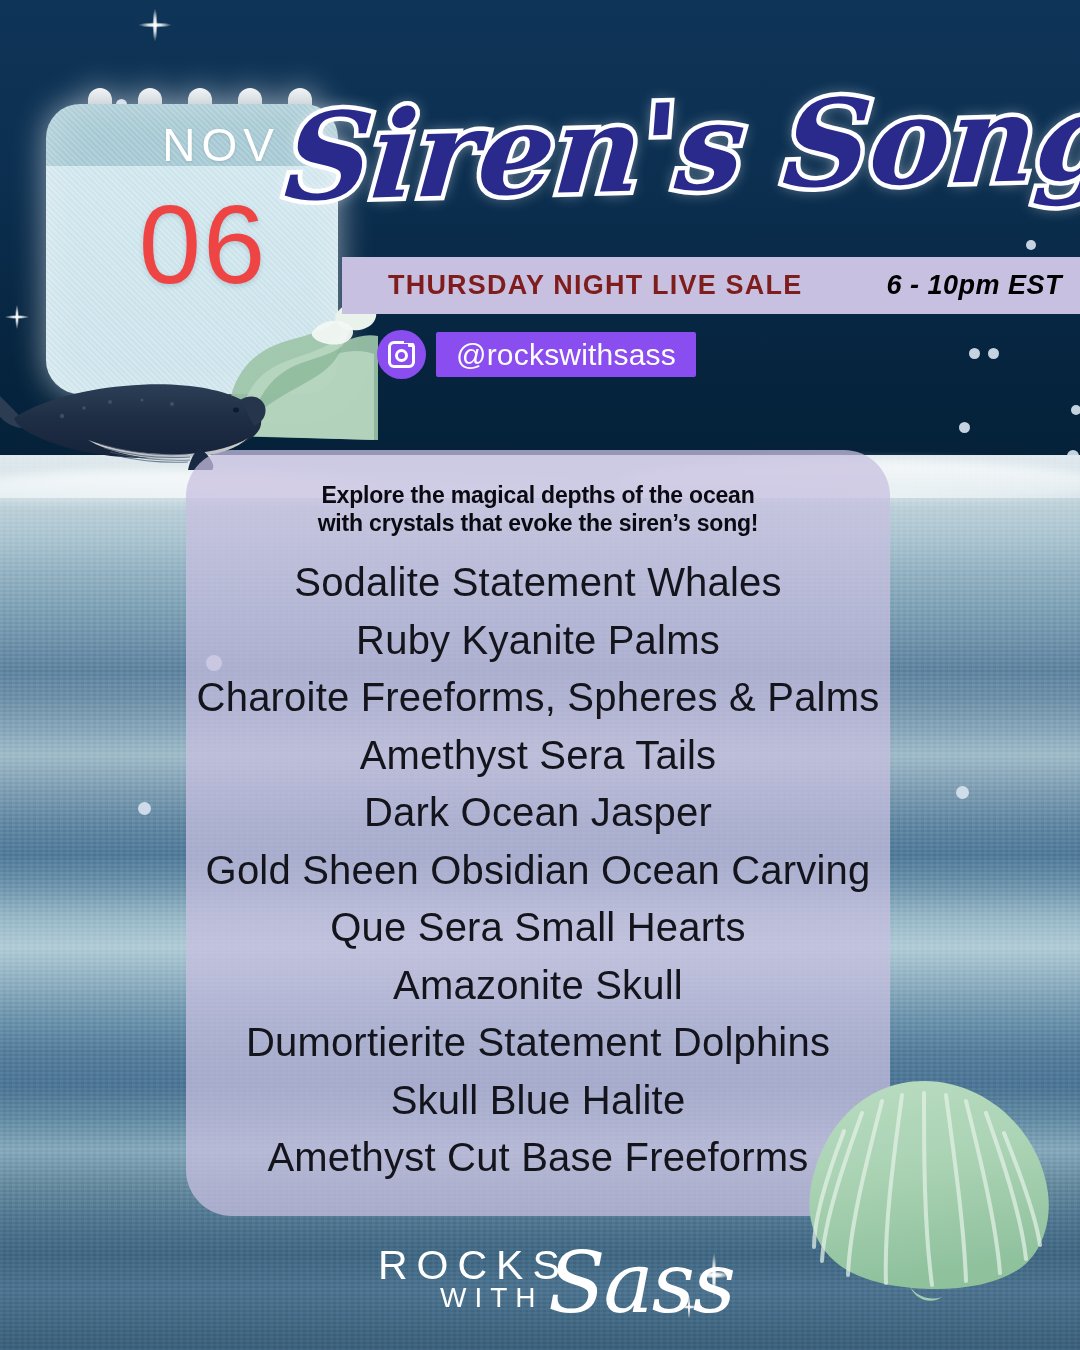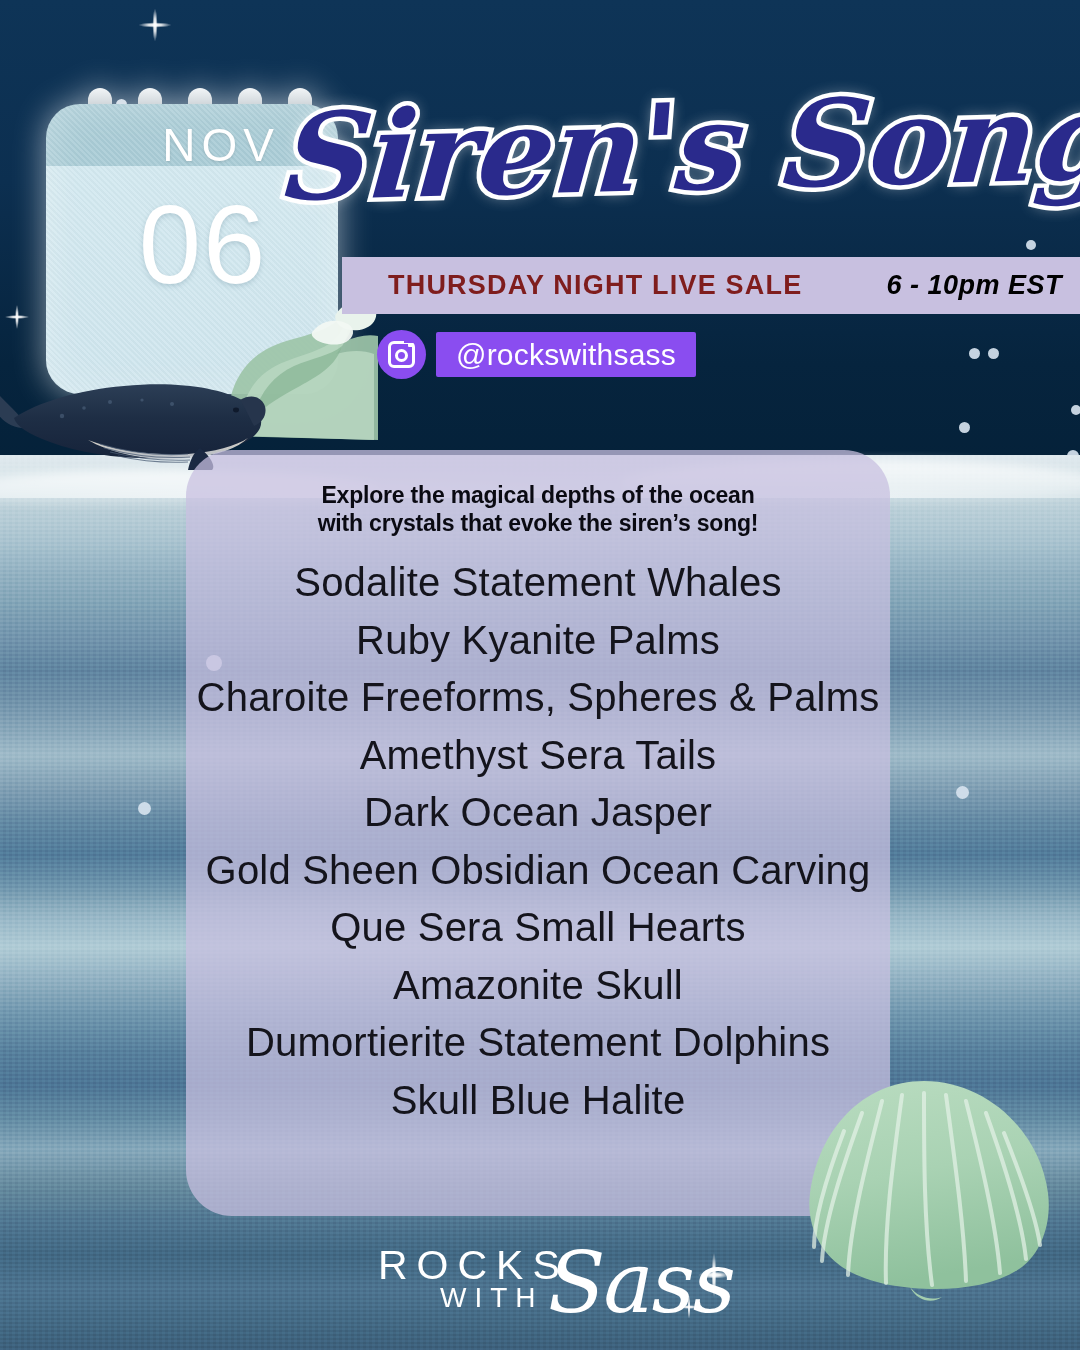--- a/index.html
+++ b/index.html
@@ -91,21 +91,21 @@
   .cal-mon {
     position:absolute; left:0; right:0; top:14px;
     text-align:center; color:#fff; letter-spacing:6px;
     font-size:46px; font-weight:400;
     font-family:"Liberation Sans", sans-serif;
     text-shadow:0 1px 3px rgba(0,0,0,.12);
     padding-left:58px;
   }
   .cal-day {
     position:absolute; left:0; right:0; top:76px;
-    text-align:center; color:#ffffff; font-size:112px; font-weight:300;
+    text-align:center; color:#ef4444; font-size:112px; font-weight:300;
     letter-spacing:2px; padding-left:22px;
     text-shadow:0 2px 5px rgba(70,110,130,.25);
   }
 
   
   .wave-art { position:absolute; left:218px; top:300px; width:160px; height:140px; }
   .whale-art { position:absolute; left:-8px; top:352px; width:300px; height:118px; }
 
   
   .title {
@@ -334,20 +334,21 @@
       <div class="list-item">Sodalite Statement Whales</div>
       <div class="list-item">Ruby Kyanite Palms</div>
       <div class="list-item">Charoite Freeforms, Spheres &amp; Palms</div>
       <div class="list-item">Amethyst Sera Tails</div>
       <div class="list-item">Dark Ocean Jasper</div>
       <div class="list-item">Gold Sheen Obsidian Ocean Carving</div>
       <div class="list-item">Que Sera Small Hearts</div>
       <div class="list-item">Amazonite Skull</div>
       <div class="list-item">Dumortierite Statement Dolphins</div>
       <div class="list-item">Skull Blue Halite</div>
+      <div class="list-item">Amethyst Cut Base Freeforms</div>
     </div>
   </div>
 
   <svg class="shell" viewBox="0 0 268 230">
     <defs>
       <linearGradient id="sg" x1="0" y1="0" x2="0.2" y2="1">
         <stop offset="0%" stop-color="#b9dcc0"></stop>
         <stop offset="50%" stop-color="#a9d2b3"></stop>
         <stop offset="100%" stop-color="#8fc19d"></stop>
       </linearGradient>

